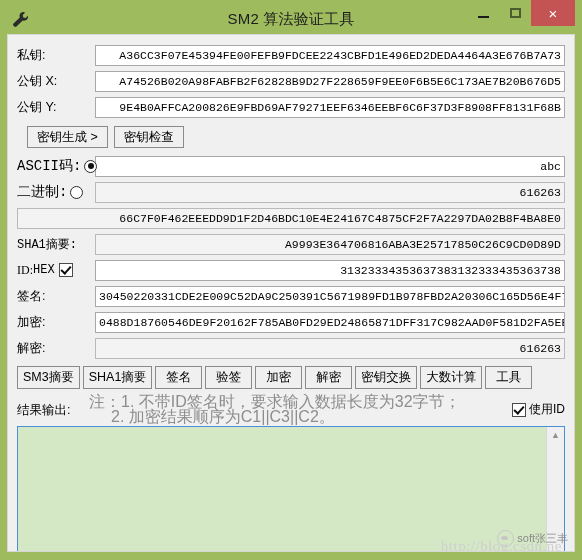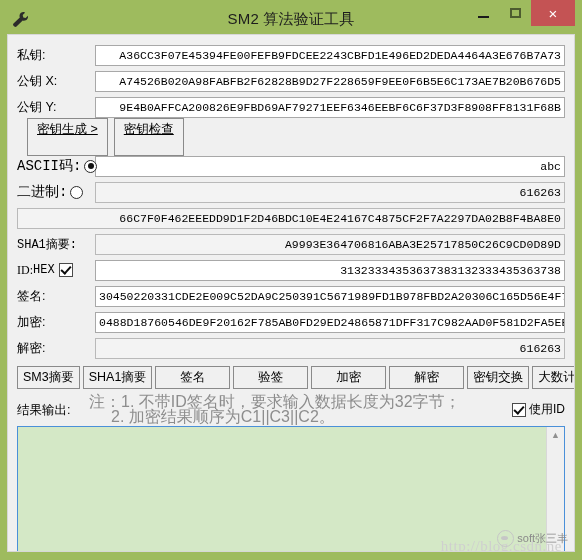--- a/index.html
+++ b/index.html
@@ -138,48 +138,47 @@
   .btnrow {
     display: flex;
     align-items: center;
     height: 26px;
     margin: 5px 0 4px 0;
   }
   .btn {
     background: #f0f0f0;
     border: 1px solid #8a8a8a;
     box-sizing: border-box;
-    height: 38px;
+    height: 22px;
     line-height: 20px;
     font-size: 12.5px;
     color: #000;
     padding: 0 9px;
     font-family: "Liberation Sans", sans-serif;
     white-space: nowrap;
     text-align: center;
-    text-decoration: underline;
   }
   .btn + .btn { margin-left: 6px; }
   .keyrow { margin-left: 10px; }
   .keyrow .btn:first-child { margin-left: 0; }
   
   .tabrow {
     display: flex;
     align-items: center;
     margin: 6px 0 3px 0;
   }
   .tabbtn {
     background: #f0f0f0;
     border: 1px solid #8a8a8a;
     box-sizing: border-box;
     height: 23px;
     line-height: 21px;
     font-size: 12.5px;
     color: #000;
-    padding: 0 24px;
+    padding: 0 10px;
     font-family: "Liberation Sans", sans-serif;
     white-space: nowrap;
   }
   .tabbtn + .tabbtn { margin-left: 3px; }
   .tabbtn.narrow { padding: 0 5px; }
   
   .radio {
     width: 13px; height: 13px;
     border-radius: 50%;
     border: 1px solid #2b2b2b;

